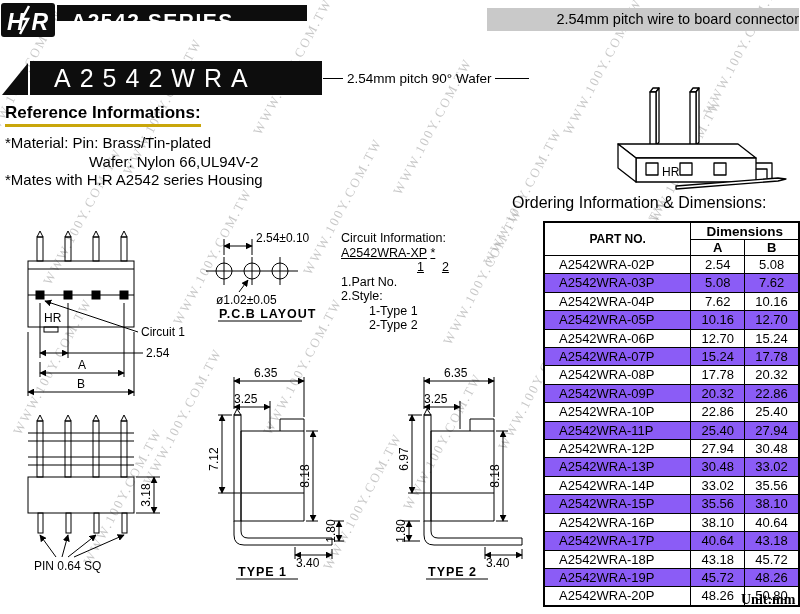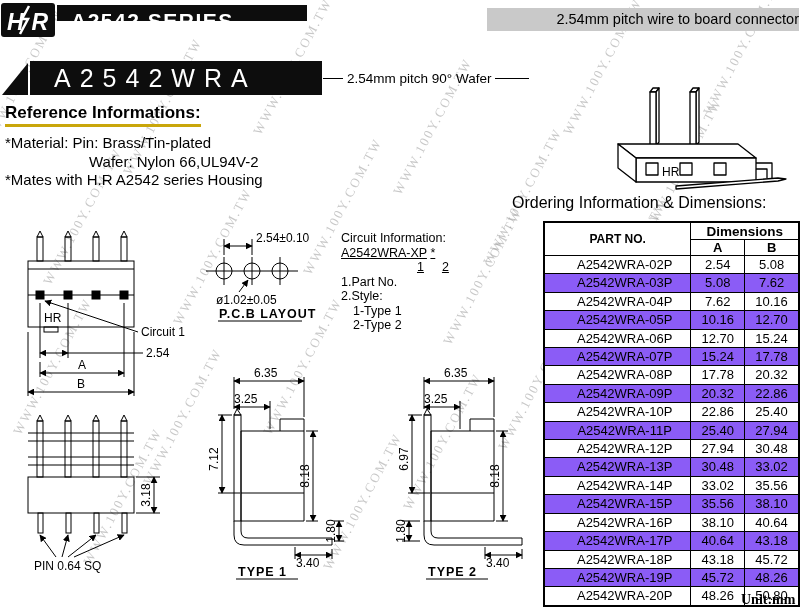--- a/index.html
+++ b/index.html
@@ -36,32 +36,32 @@
   .ref-title { font-size:17px; font-weight:bold; display:inline-block;
                border-bottom:3px solid #c9a60a; padding-bottom:1px; }
   .ref-lines { margin-top:7px; font-size:15px; line-height:18.5px; }
   .ref-line2 { margin-left:84px; }
 
   
   .oi-block { left:341px; top:231px; font-size:12.5px; line-height:14.5px; }
   .u { text-decoration:underline; }
   .oi-idx span:first-child { margin-left:76px; }
   .oi-idx .idx2 { margin-left:18px; }
-  .oi-style { margin-left:12px; }
+  .oi-style { margin-left:28px; }
 
   
   .table-title { left:512px; top:194px; font-family:Liberation Sans, sans-serif; font-size:16px; }
   .table-wrap { left:543px; top:221px; }
   .dims-table { border-collapse:collapse; background:#fff; border:2px solid #000; }
   .dims-table th, .dims-table td { border:1px solid #000; padding:0; }
   .part-h { width:146px; font-size:12px; height:16px;margin-left:43px; }
   .dims-h { width:106px; font-size:13.5px; height:16px; }
   .ab-h  { width:53px; font-size:13px; height:15px; }
   .dims-table td { font-size:13px; height:17.4px; line-height:17.4px; }
-  .dims-table td.part { text-align:center; padding-left:14px; }
+  .dims-table td.part { text-align:left; padding-left:14px; }
   .dims-table td.val { text-align:center; }
   .dims-table tr.alt { background:#8b5cf6; }
   .unit { left:741px; top:592px; font-family:"Liberation Serif", serif; font-size:14px; font-weight:bold; }
 
   
   .drawings { left:0; top:219px; }
   .connector-svg { left:588px; top:80px; }
   svg text { font-family:"Liberation Sans", sans-serif; font-size:12px; fill:#000; stroke:none; }
   svg .lbl { font-weight:bold; font-size:12.5px; letter-spacing:1px; }
   .logo-t { font-size:23px; font-weight:bold; font-style:italic; fill:#fff; letter-spacing:8px; }

